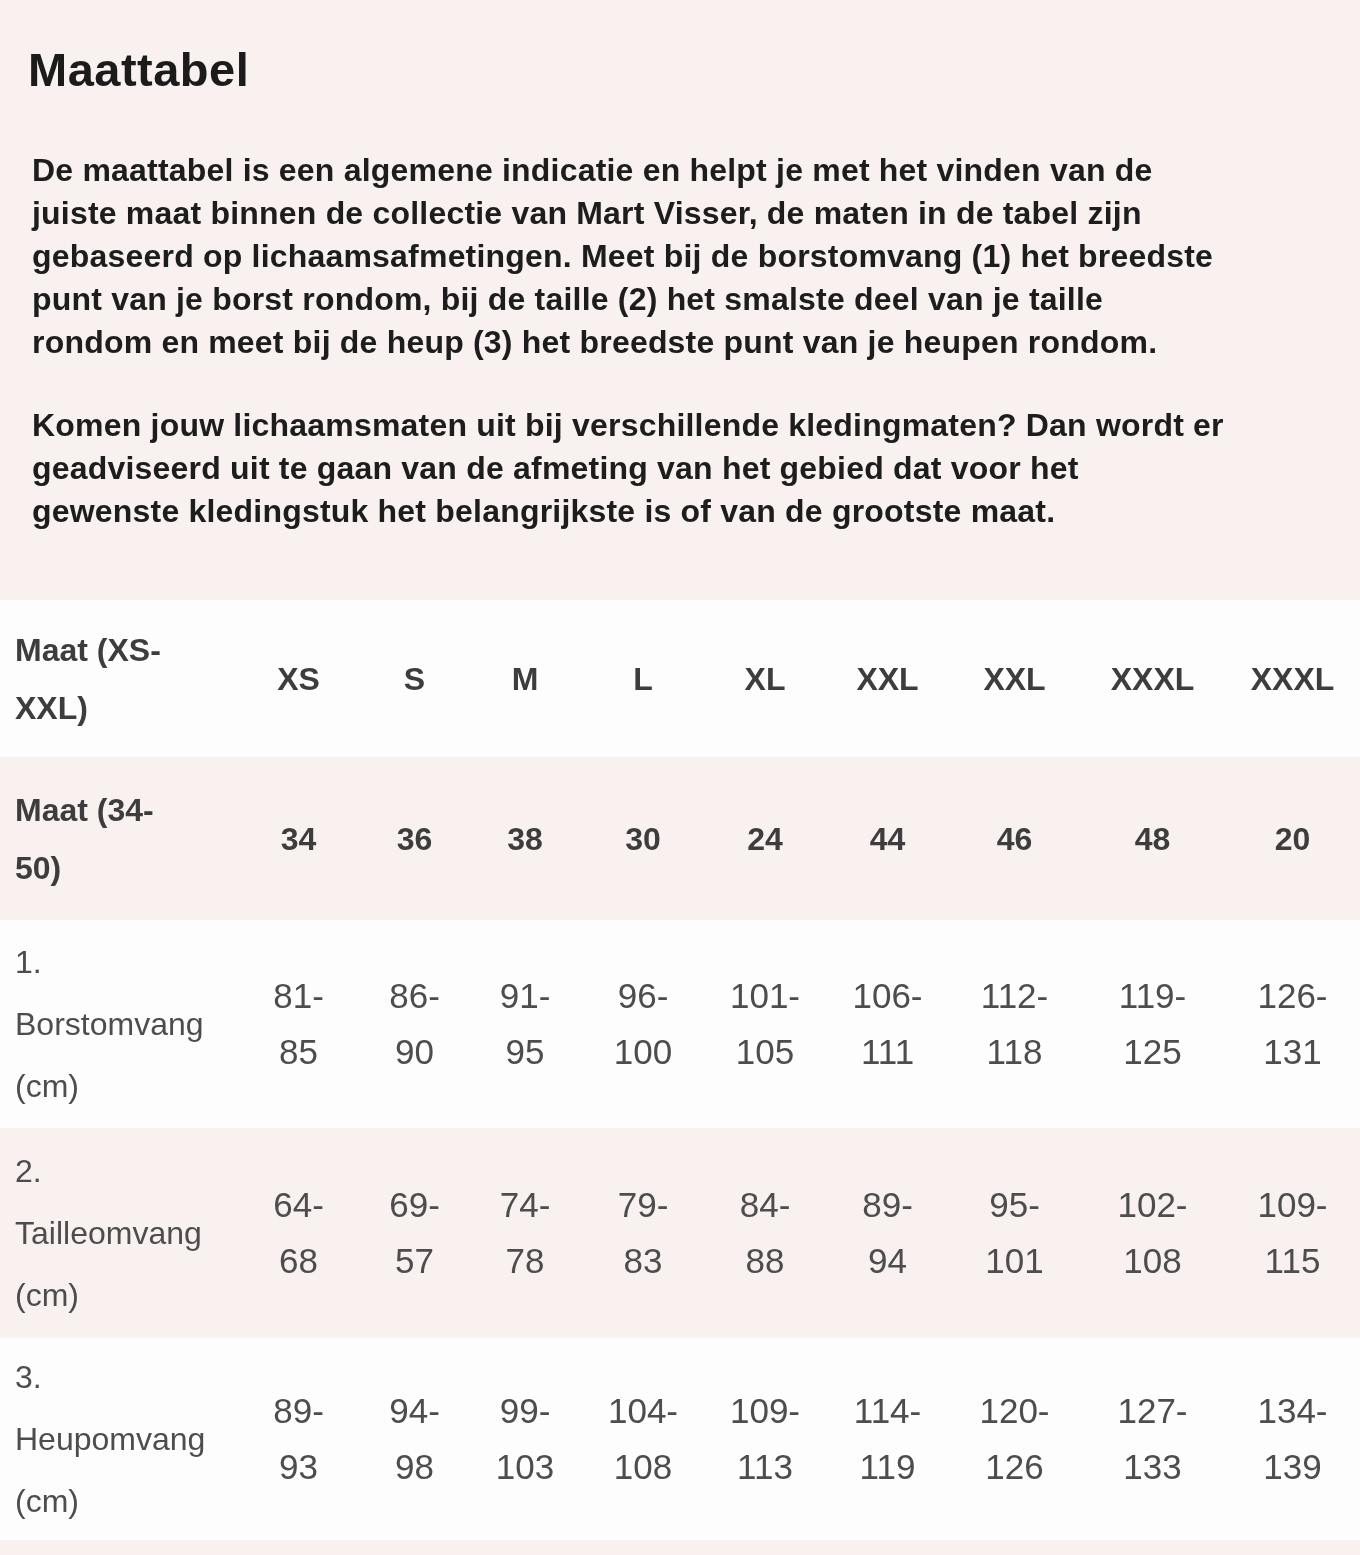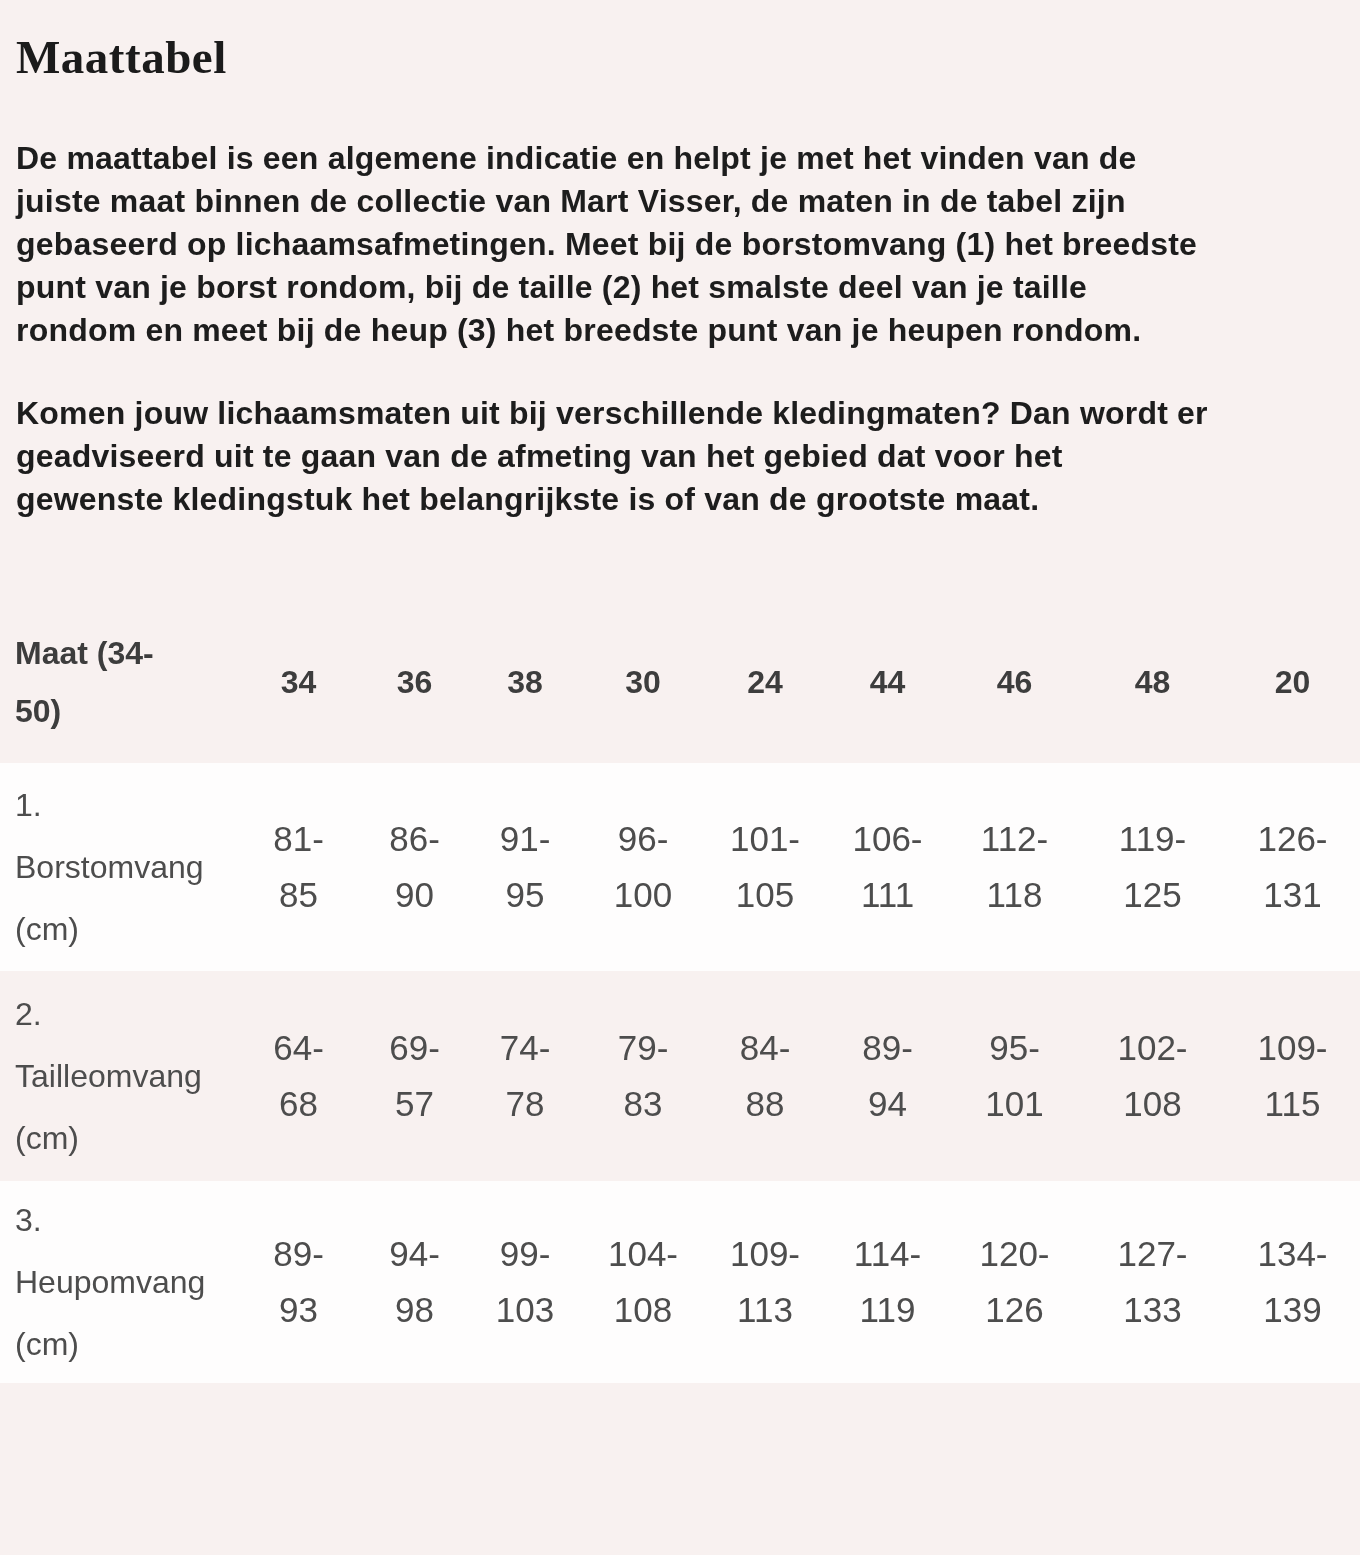--- a/index.html
+++ b/index.html
@@ -11,30 +11,29 @@
     height: 1555px;
     overflow: hidden;
     background: #f8f1f0;
     font-family: "Liberation Sans", sans-serif;
     position: relative;
   }
   .page-header {
     padding: 30px 16px 0 16px;
   }
   .page-title {
-    margin: 0;
+    margin: 12px;
     font-size: 47px;
     line-height: 55px;
     font-weight: 700;
     letter-spacing: 0.5px;
     color: #1b1b1b;
-    font-family: Liberation Serif, serif;
   }
   .intro {
-    margin: 0;
+    margin: 16px;
     max-width: 1330px;
     font-size: 32px;
     font-weight: 700;
     line-height: 43px;
     letter-spacing: 0.2px;
     color: #1d1d1d;
     white-space: pre-line;
   }
   .intro.first { margin-top: 52px; }
   .intro.second { margin-top: 40px; }
@@ -118,20 +117,33 @@
     <col style="width:107px">
     <col style="width:114px">
     <col style="width:122px">
     <col style="width:122px">
     <col style="width:123px">
     <col style="width:131px">
     <col style="width:145px">
     <col style="width:135px">
   </colgroup>
   <tbody>
+    <tr class="row-hdr bg-white h1r">
+      <th>Maat (XS-
+XXL)</th>
+      <td>XS</td>
+      <td>S</td>
+      <td>M</td>
+      <td>L</td>
+      <td>XL</td>
+      <td>XXL</td>
+      <td>XXL</td>
+      <td>XXXL</td>
+      <td>XXXL</td>
+    </tr>
     <tr class="row-hdr bg-pink h2r">
       <th>Maat (34-
 50)</th>
       <td>34</td>
       <td>36</td>
       <td>38</td>
       <td>30</td>
       <td>24</td>
       <td>44</td>
       <td>46</td>

